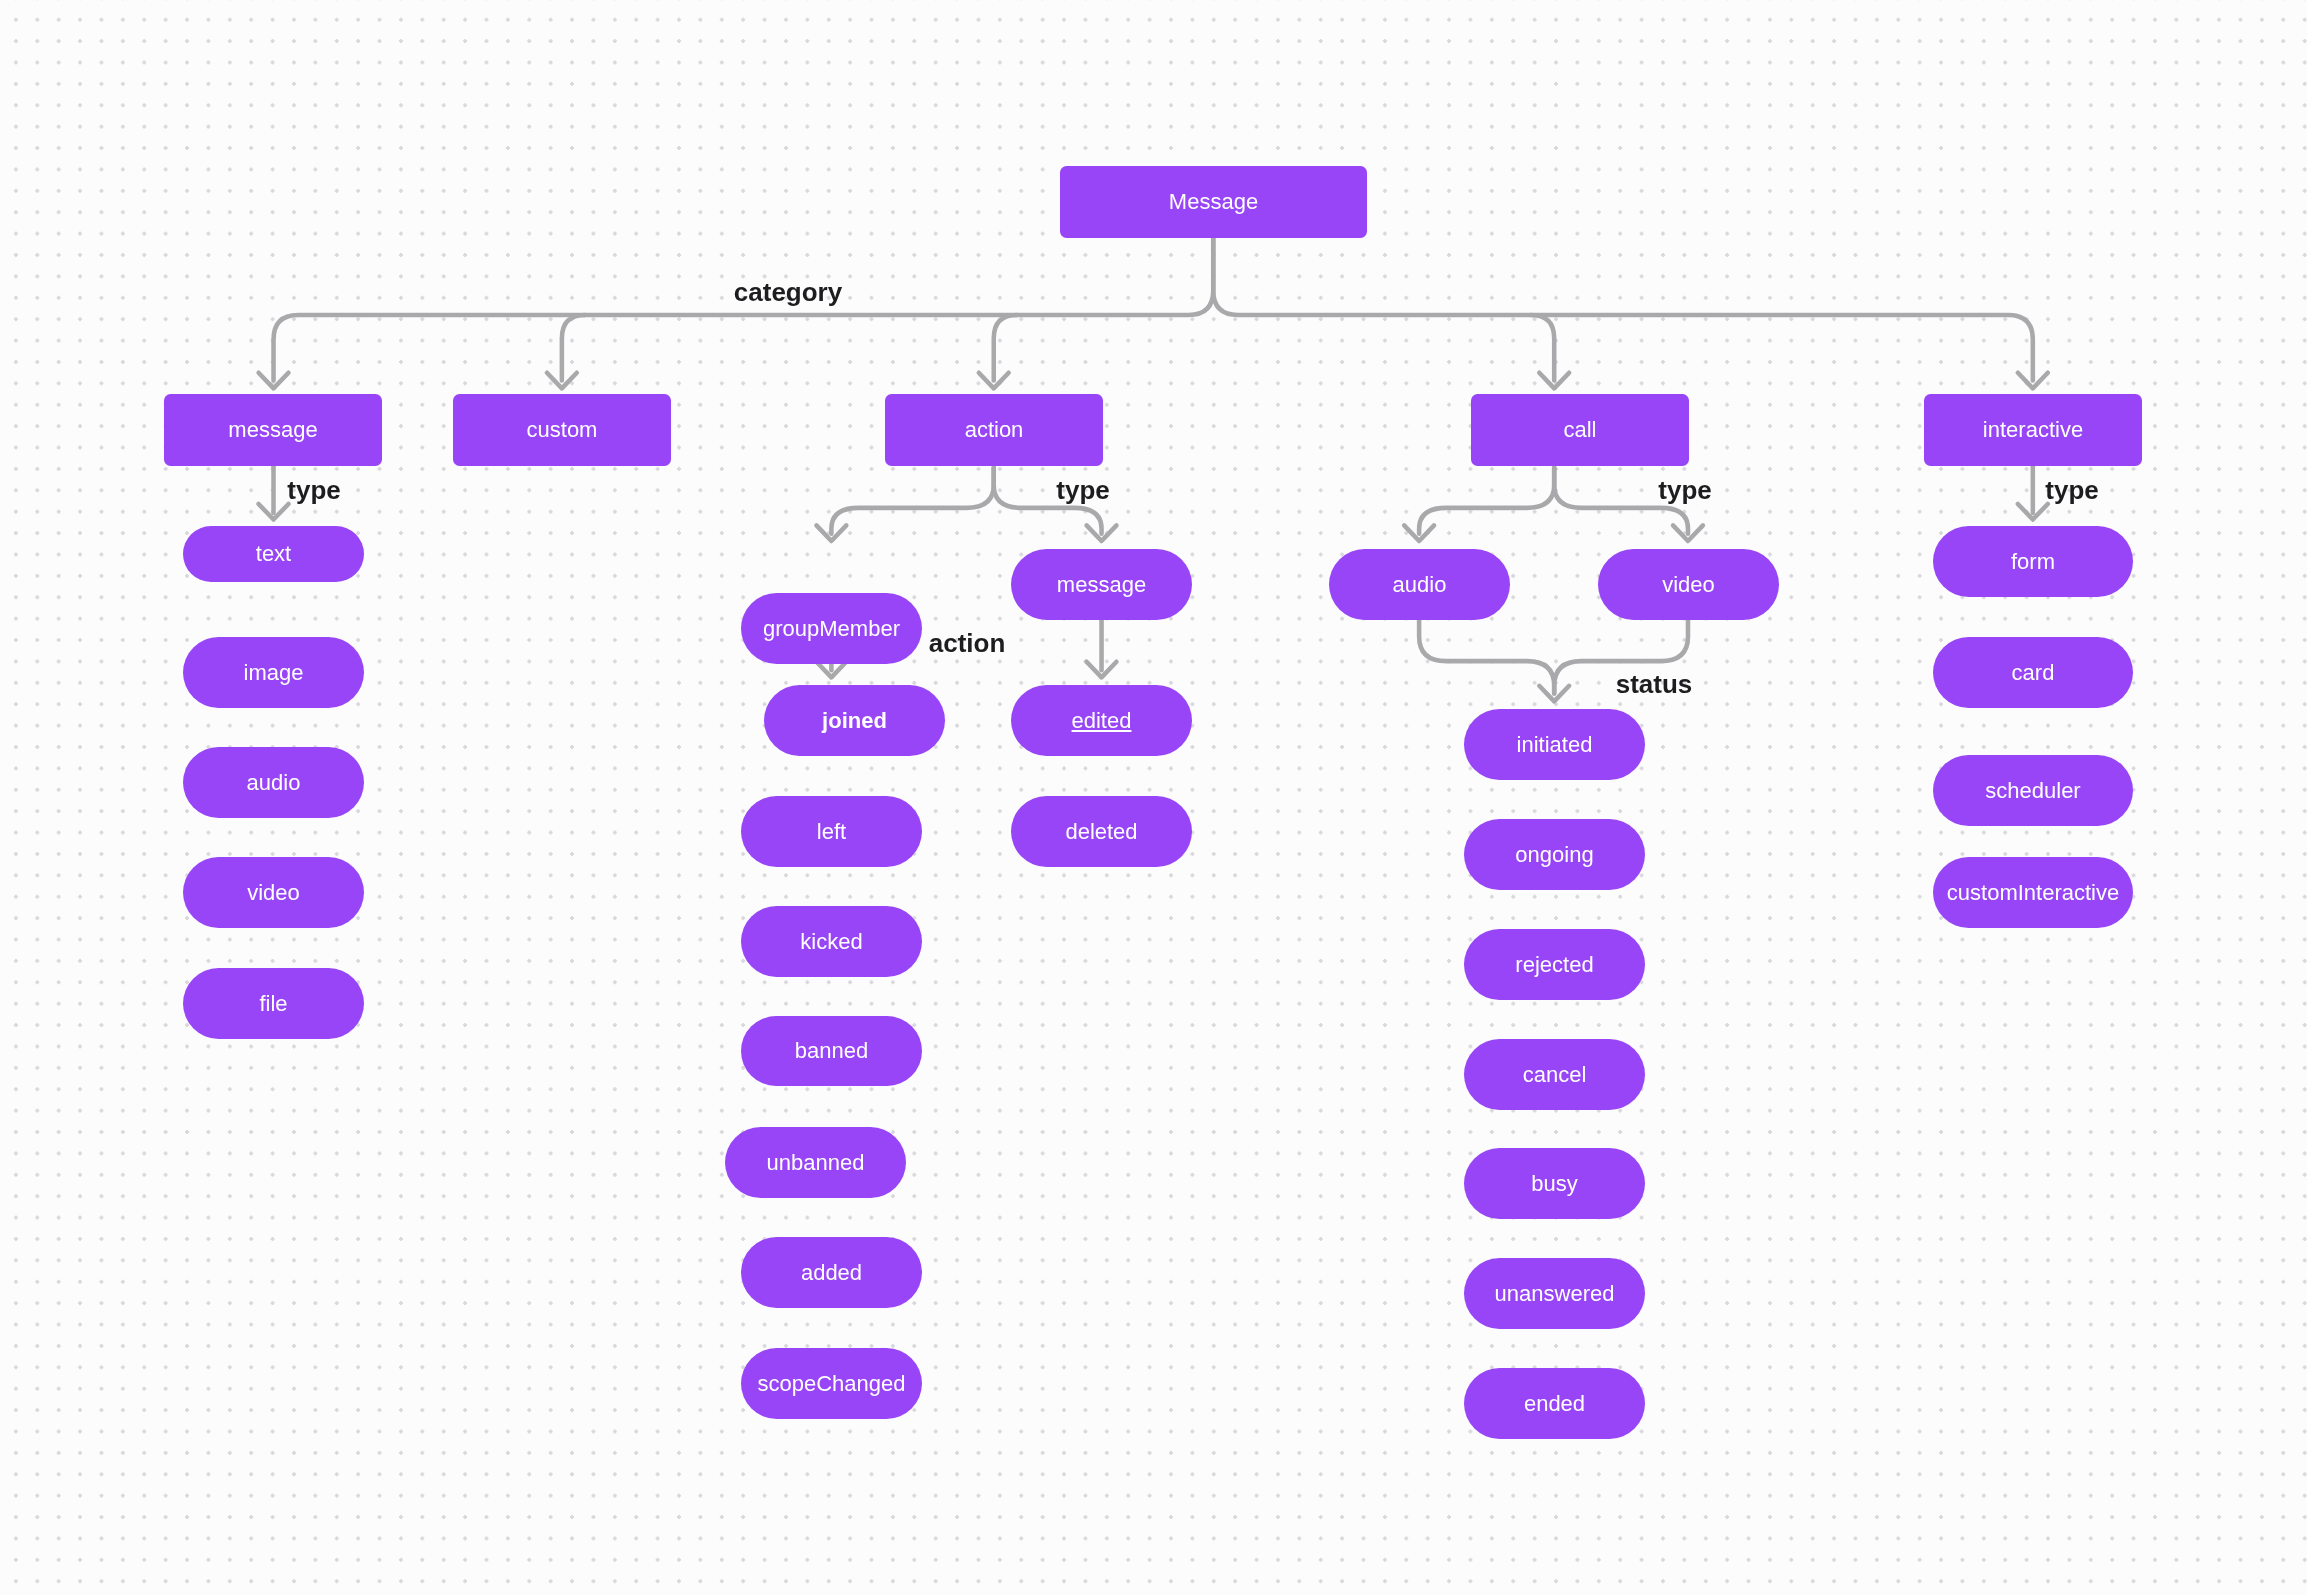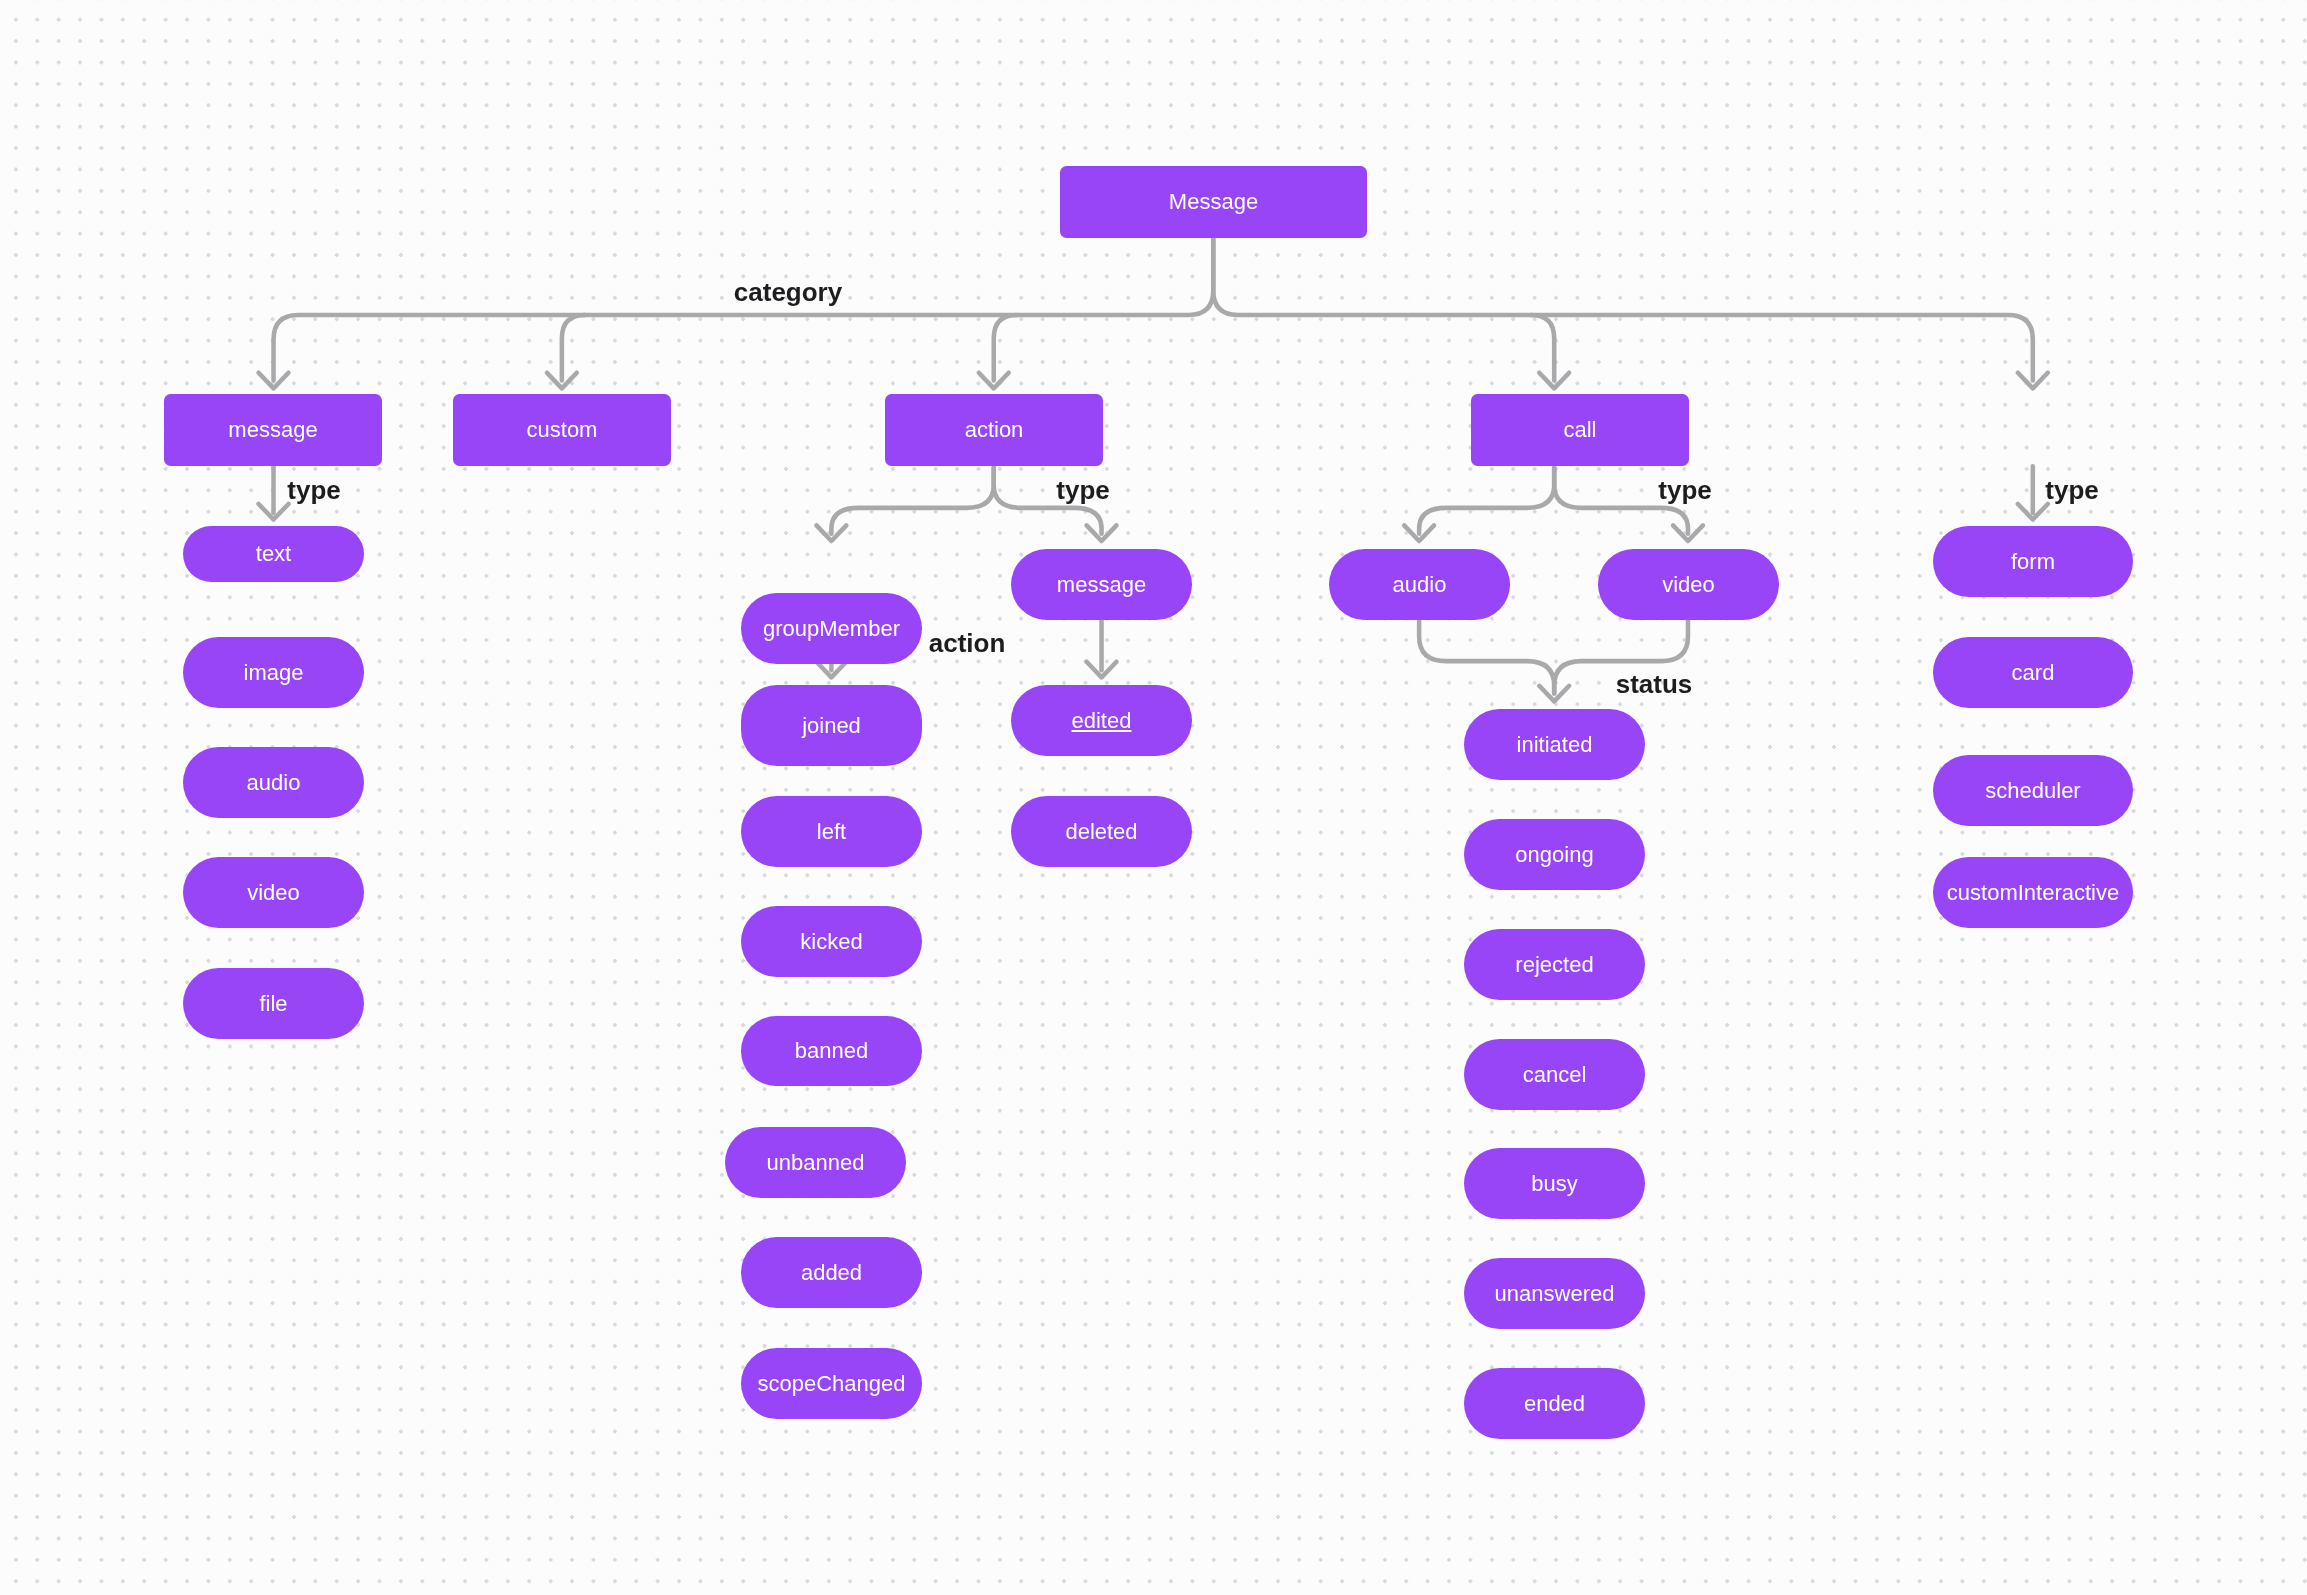--- a/index.html
+++ b/index.html
@@ -91,31 +91,32 @@
   <div class="edge-label" style="left:2072px;top:490px;">type</div>
   <div class="edge-label" style="left:967px;top:643px;">action</div>
   <div class="edge-label" style="left:1654px;top:684px;">status</div>
 
   <div class="node box" style="left:1060px;top:166px;width:307px;height:72px;">Message</div>
 
   <div class="node box" style="left:164px;top:394px;width:218px;height:72px;">message</div>
   <div class="node box" style="left:453px;top:394px;width:218px;height:72px;">custom</div>
   <div class="node box" style="left:885px;top:394px;width:218px;height:72px;">action</div>
   <div class="node box" style="left:1445px;top:394px;width:218px;height:72px;margin-left:26px;">call</div>
+  <div class="node box" style="left:1924px;top:394px;width:218px;height:72px;">interactive</div>
 
   <div class="node pill" style="left:183px;top:526px;width:181px;height:56px;text-align:right;">text</div>
   <div class="node pill" style="left:183px;top:637px;width:181px;height:71px;">image</div>
   <div class="node pill" style="left:183px;top:747px;width:181px;height:71px;">audio</div>
   <div class="node pill" style="left:183px;top:857px;width:181px;height:71px;">video</div>
   <div class="node pill" style="left:183px;top:968px;width:181px;height:71px;">file</div>
 
   <div class="node pill" style="left:741px;top:549px;width:181px;height:71px;margin-top:44px;">groupMember</div>
   <div class="node pill" style="left:1011px;top:549px;width:181px;height:71px;">message</div>
 
-  <div class="node pill" style="left:741px;top:685px;width:181px;height:81px;">joined</div>
+  <div class="node pill" style="left:764px;top:685px;width:181px;height:71px;font-weight:bold;">joined</div>
   <div class="node pill" style="left:741px;top:796px;width:181px;height:71px;">left</div>
   <div class="node pill" style="left:741px;top:906px;width:181px;height:71px;">kicked</div>
   <div class="node pill" style="left:741px;top:1016px;width:181px;height:70px;">banned</div>
   <div class="node pill" style="left:725px;top:1127px;width:181px;height:71px;">unbanned</div>
   <div class="node pill" style="left:741px;top:1237px;width:181px;height:71px;">added</div>
   <div class="node pill" style="left:741px;top:1348px;width:181px;height:71px;">scopeChanged</div>
 
   <div class="node pill" style="left:1011px;top:685px;width:181px;height:71px;text-decoration:underline;">edited</div>
   <div class="node pill" style="left:1011px;top:796px;width:181px;height:71px;">deleted</div>
 

